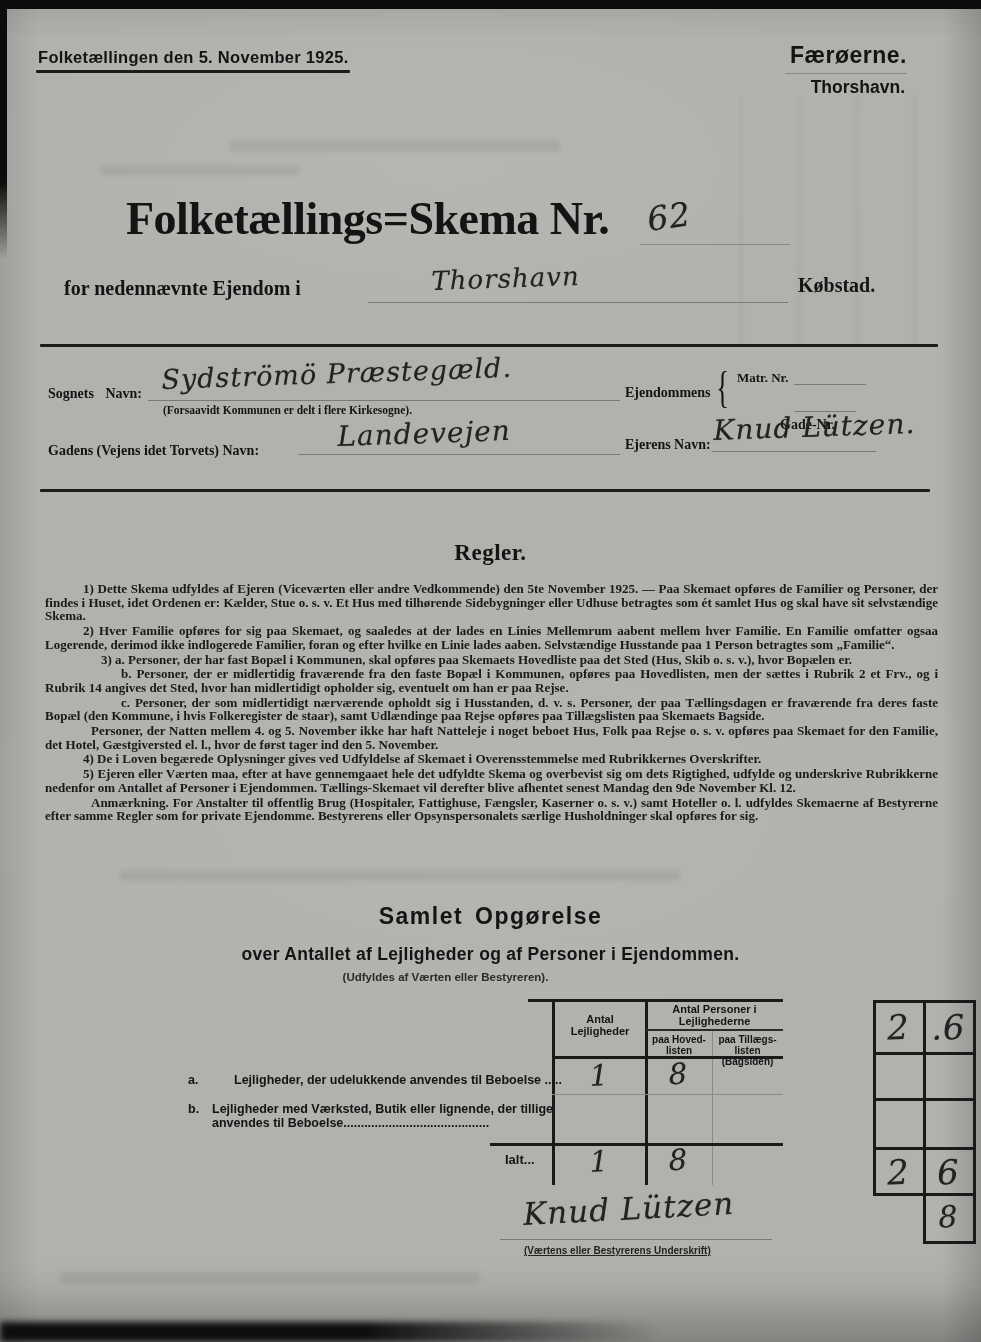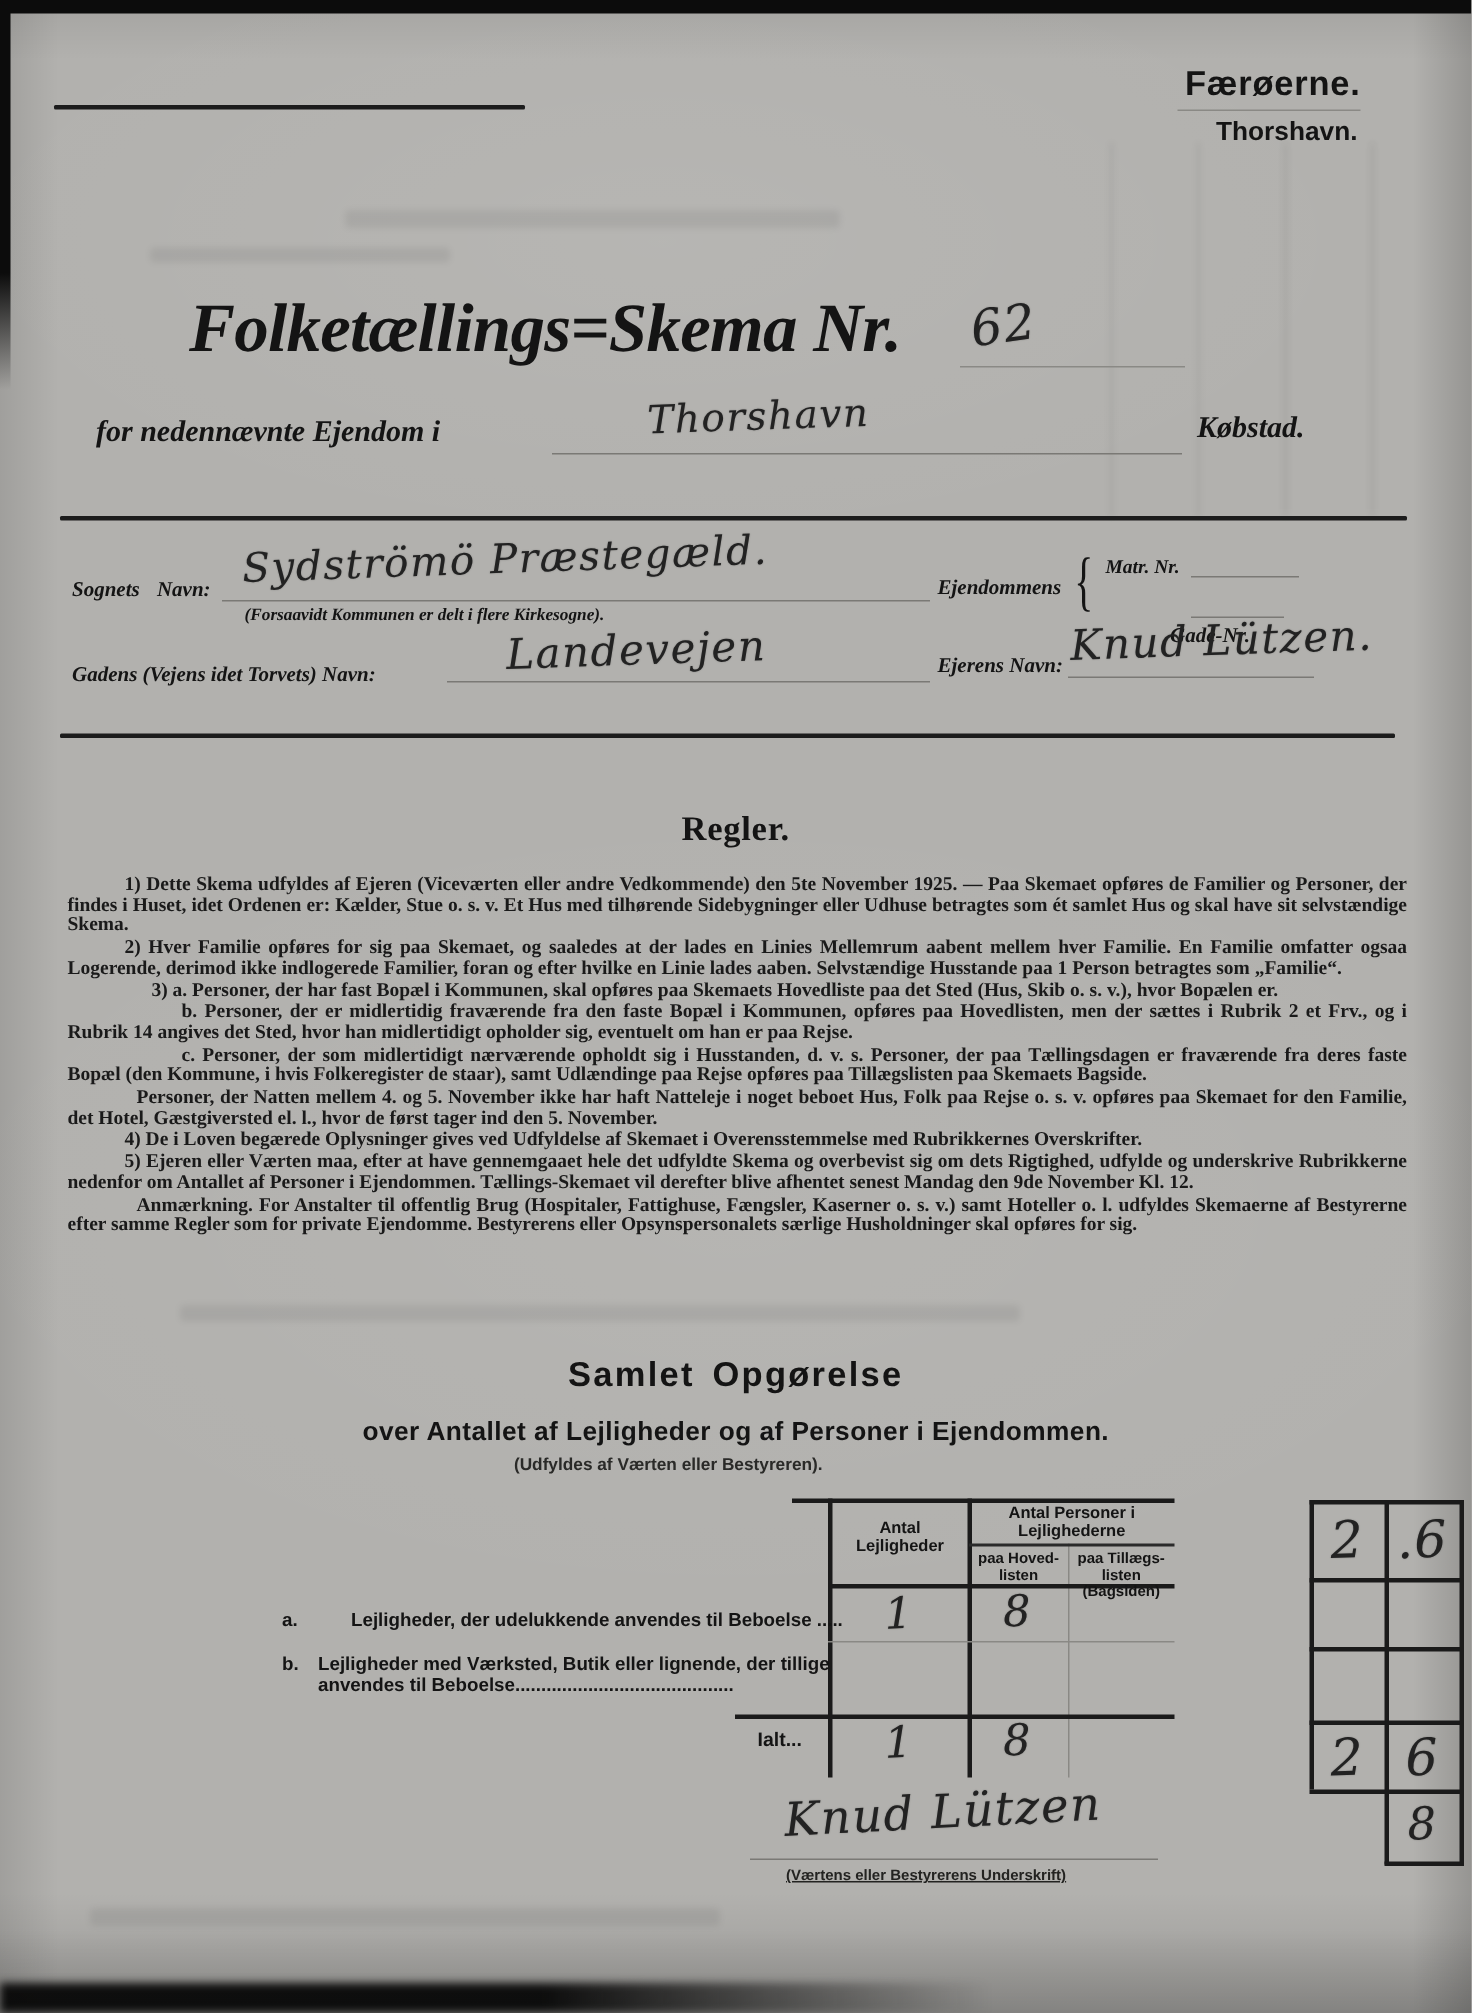--- a/index.html
+++ b/index.html
@@ -8,21 +8,21 @@
         background-image:
           radial-gradient(ellipse 700px 300px at 45% 12%, rgba(255,255,255,.06), transparent 70%),
           radial-gradient(ellipse 800px 400px at 50% 60%, rgba(255,255,255,.05), transparent 70%),
           linear-gradient(to right, rgba(0,0,0,.10), transparent 4%, transparent 96%, rgba(0,0,0,.16)),
           linear-gradient(to bottom, rgba(0,0,0,.08), transparent 3%, transparent 94%, rgba(0,0,0,.14));
         color:#141414; overflow:hidden;}
   .abs{position:absolute;}
   .sans{font-family:"Liberation Sans",sans-serif;}
   .serif{font-family:"Liberation Serif",serif;}
   .b{font-weight:bold;}
-  .i{font-style:italic;text-align:center;}
+  .i{text-align:center;}
   .hand{font-family:"DejaVu Serif",serif;font-style:italic;color:#222;
         letter-spacing:1px;transform:rotate(-2deg);transform-origin:left bottom;
         text-shadow:0 0 1px rgba(20,20,20,.35);}
   .rule{position:absolute;background:#1c1c1c;border-radius:1px;}
   .fline{position:absolute;border-bottom:1px solid #7a7975;}
   .gridline{position:absolute;background:#1a1a1a;}
   .thinline{position:absolute;background:#8a8985;}
   .hdr-small{font-size:10px;line-height:11px;text-align:center;}
   .rules-block p{margin:0 0 1px 0;text-align:justify;}
   .ind-a{text-indent:38px;}
@@ -43,20 +43,21 @@
   <div class="abs" style="left:0;top:0;width:7px;height:260px;background:linear-gradient(to bottom,#0c0c0c 70%,rgba(12,12,12,0));"></div>
   <div class="abs" style="left:0;top:1322px;width:660px;height:20px;filter:blur(3px);background:linear-gradient(to right,rgba(8,8,8,.95) 55%,rgba(8,8,8,0));"></div>
   <div class="abs" style="left:0;top:1286px;width:981px;height:56px;background:linear-gradient(to bottom,transparent,rgba(0,0,0,.14));"></div>
 
   <div class="bleed bleed-cols" style="left:740px;top:95px;width:230px;height:250px;"></div>
   <div class="bleed bleed-bar" style="left:230px;top:140px;width:330px;height:12px;"></div>
   <div class="bleed bleed-bar" style="left:100px;top:165px;width:200px;height:10px;"></div>
   <div class="bleed bleed-bar" style="left:120px;top:870px;width:560px;height:11px;"></div>
   <div class="bleed bleed-bar" style="left:60px;top:1272px;width:420px;height:12px;"></div>
 
+  <div class="abs sans b" style="left:38px;top:48px;font-size:16.5px;letter-spacing:.3px;">Folketællingen den 5. November 1925.</div>
   <div class="rule" style="left:36px;top:70px;width:314px;height:2.5px;"></div>
 
   <div class="abs sans b" style="right:74px;top:42px;font-size:23px;letter-spacing:.5px;">Færøerne.</div>
   <div class="thinline" style="right:74px;top:73px;width:122px;height:1px;"></div>
   <div class="abs sans b" style="right:76px;top:77px;font-size:17.5px;">Thorshavn.</div>
 
   <div class="abs serif b i" style="left:126px;top:192px;font-size:46px;letter-spacing:-.5px;">Folketællings=Skema Nr.</div>
   <div class="abs hand" style="left:650px;top:200px;font-size:33px;transform:rotate(-8deg);">62</div>
   <div class="thinline" style="left:640px;top:244px;width:150px;height:1px;"></div>
 

